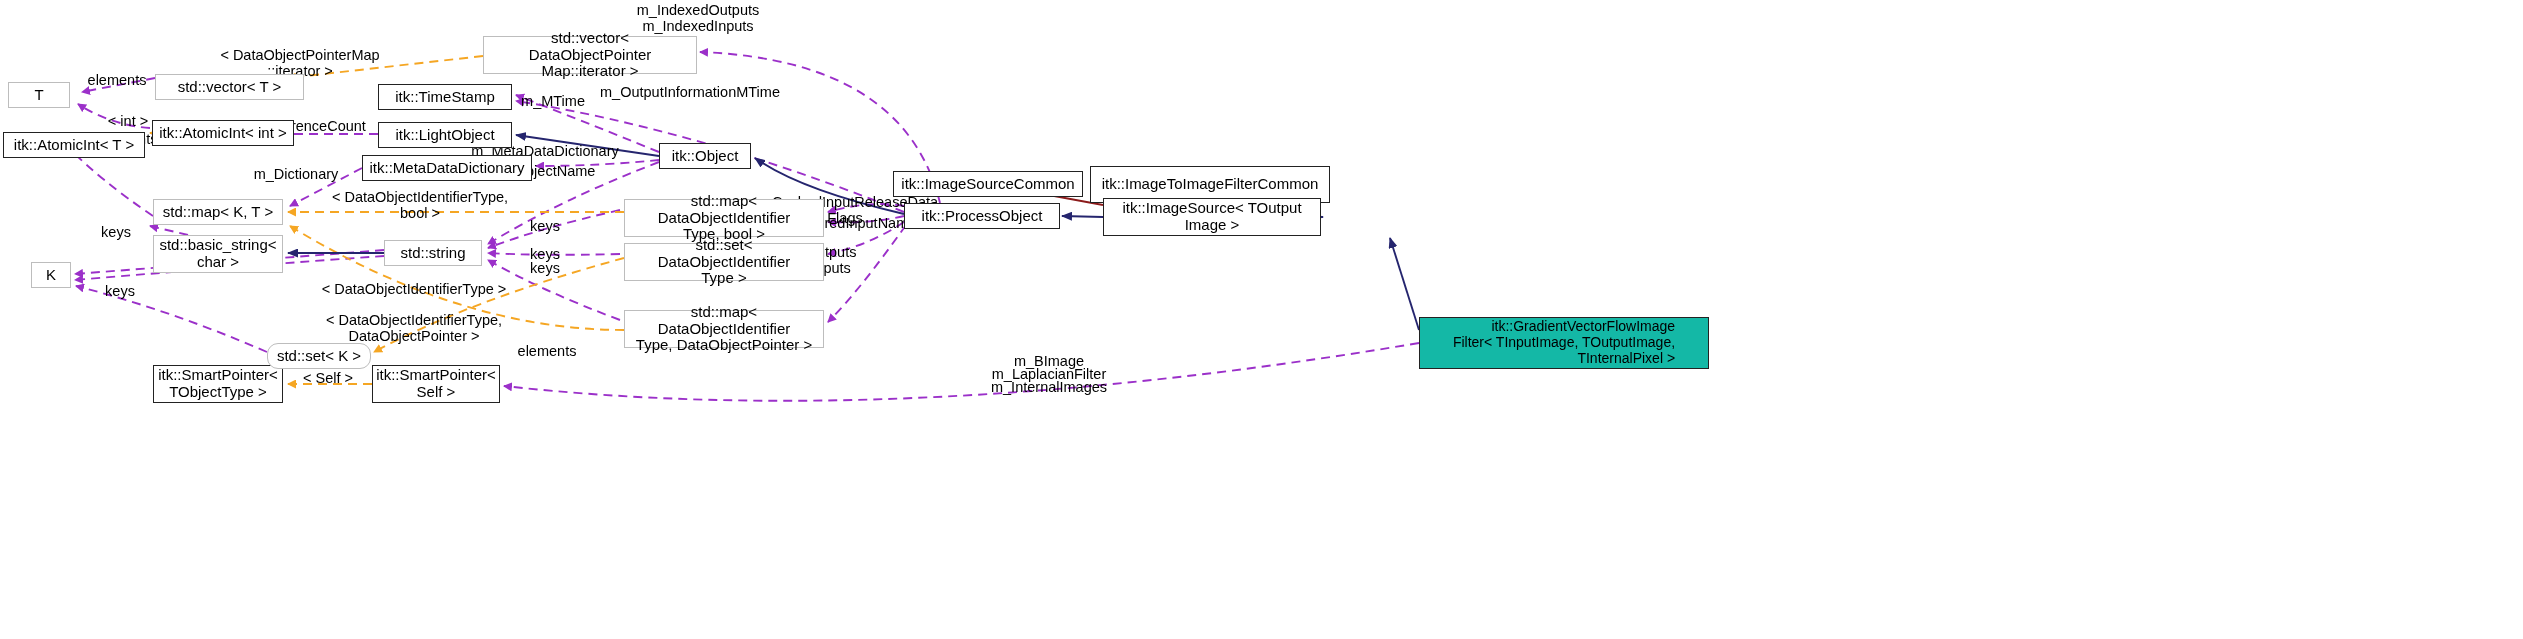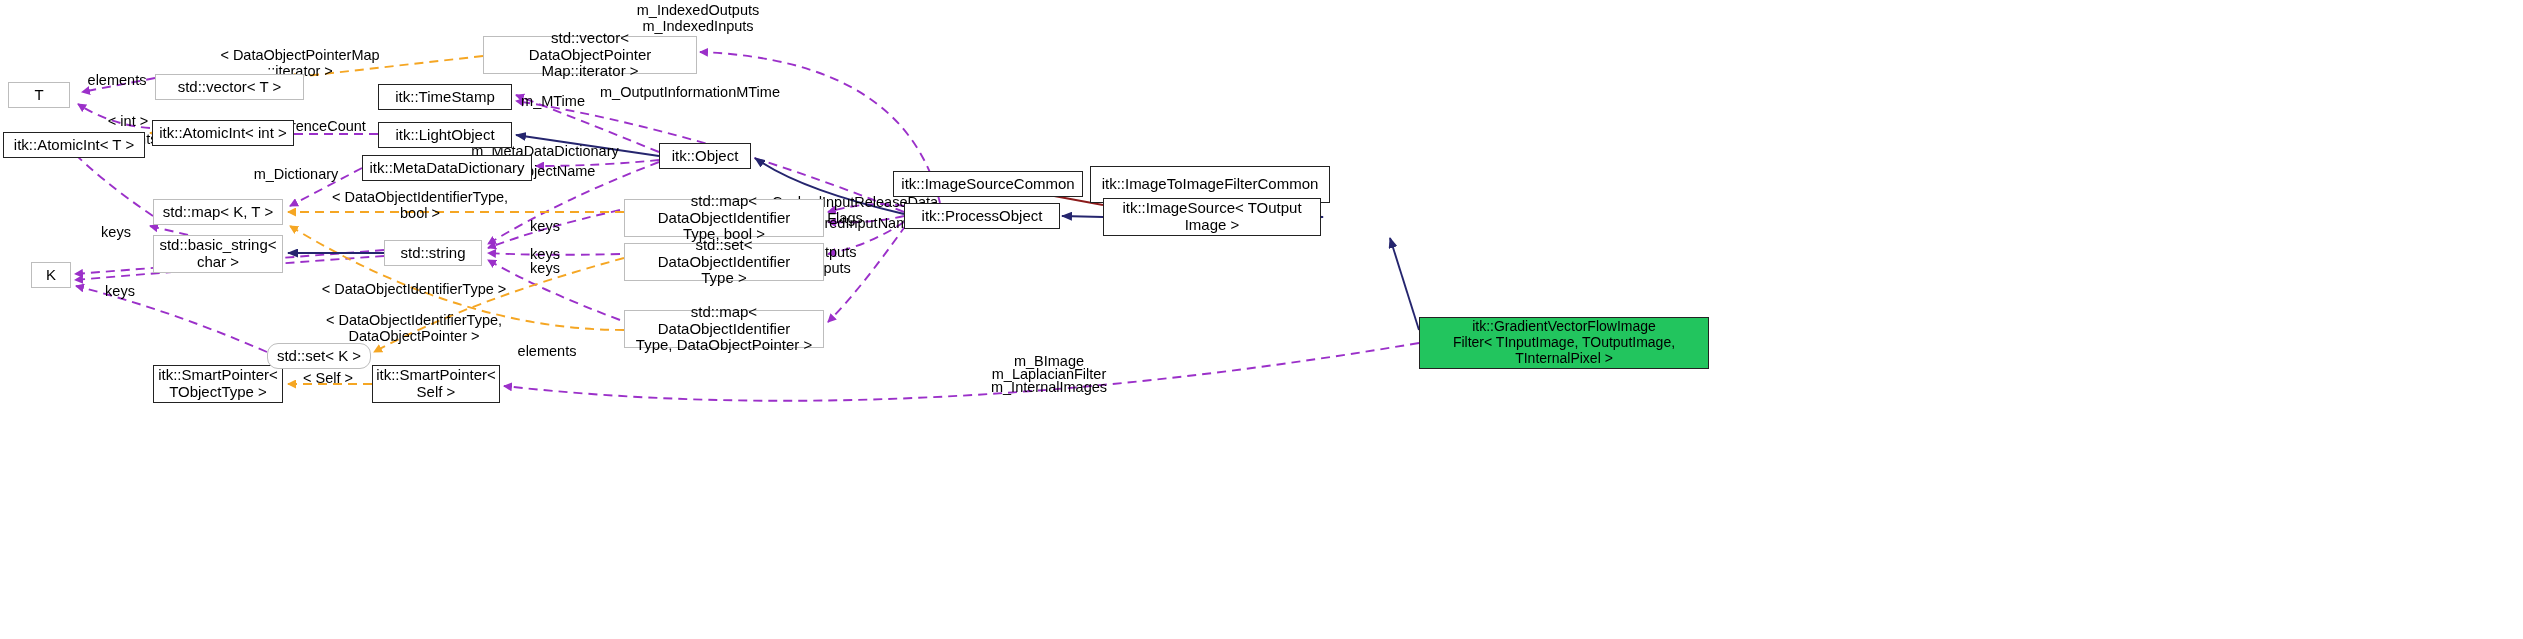--- a/index.html
+++ b/index.html
@@ -39,21 +39,22 @@
     z-index: 5;
   }
   .node.solid {
     border: 1.6px solid #222222;
   }
   .node.faint {
     border: 1.4px solid #bdbdbd;
   }
   .node.hl {
     border: 1.6px solid #222222;
-    background: #22c55e;
+    background: #14b8a6;
+    text-align: right;
   }
   .edge-label {
     position: absolute;
     font-size: 14.5px;
     line-height: 1.12;
     color: #000000;
     text-align: center;
     white-space: pre-line;
     z-index: 4;
     transform: translateX(-50%);

